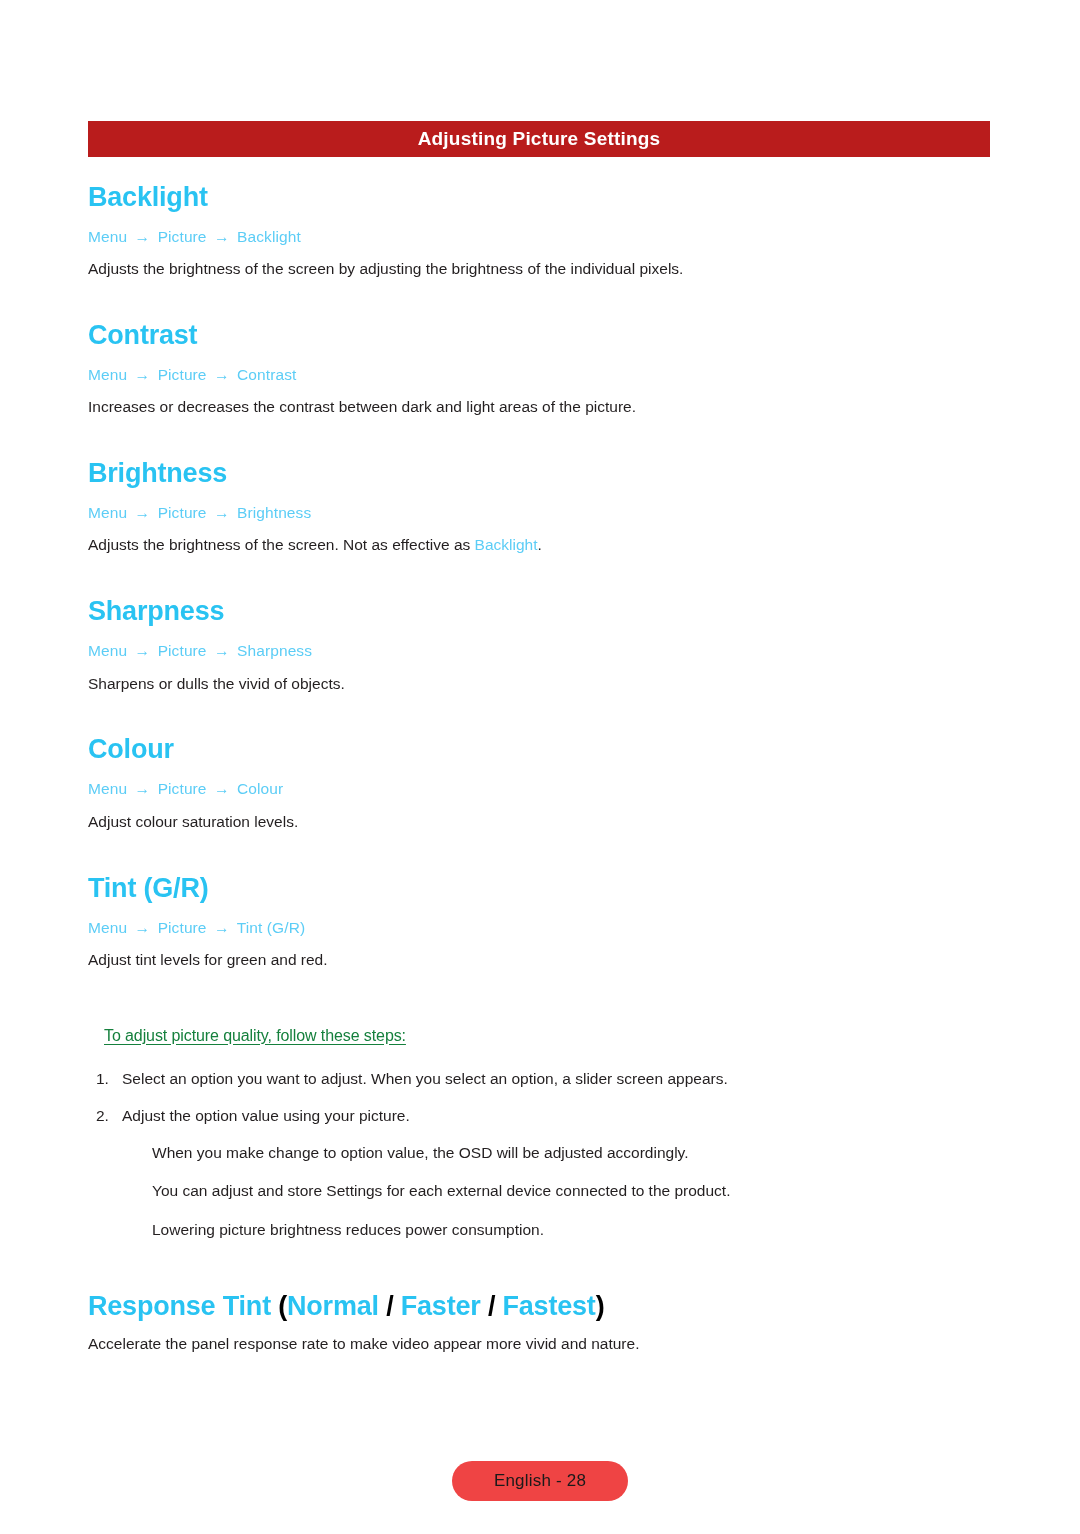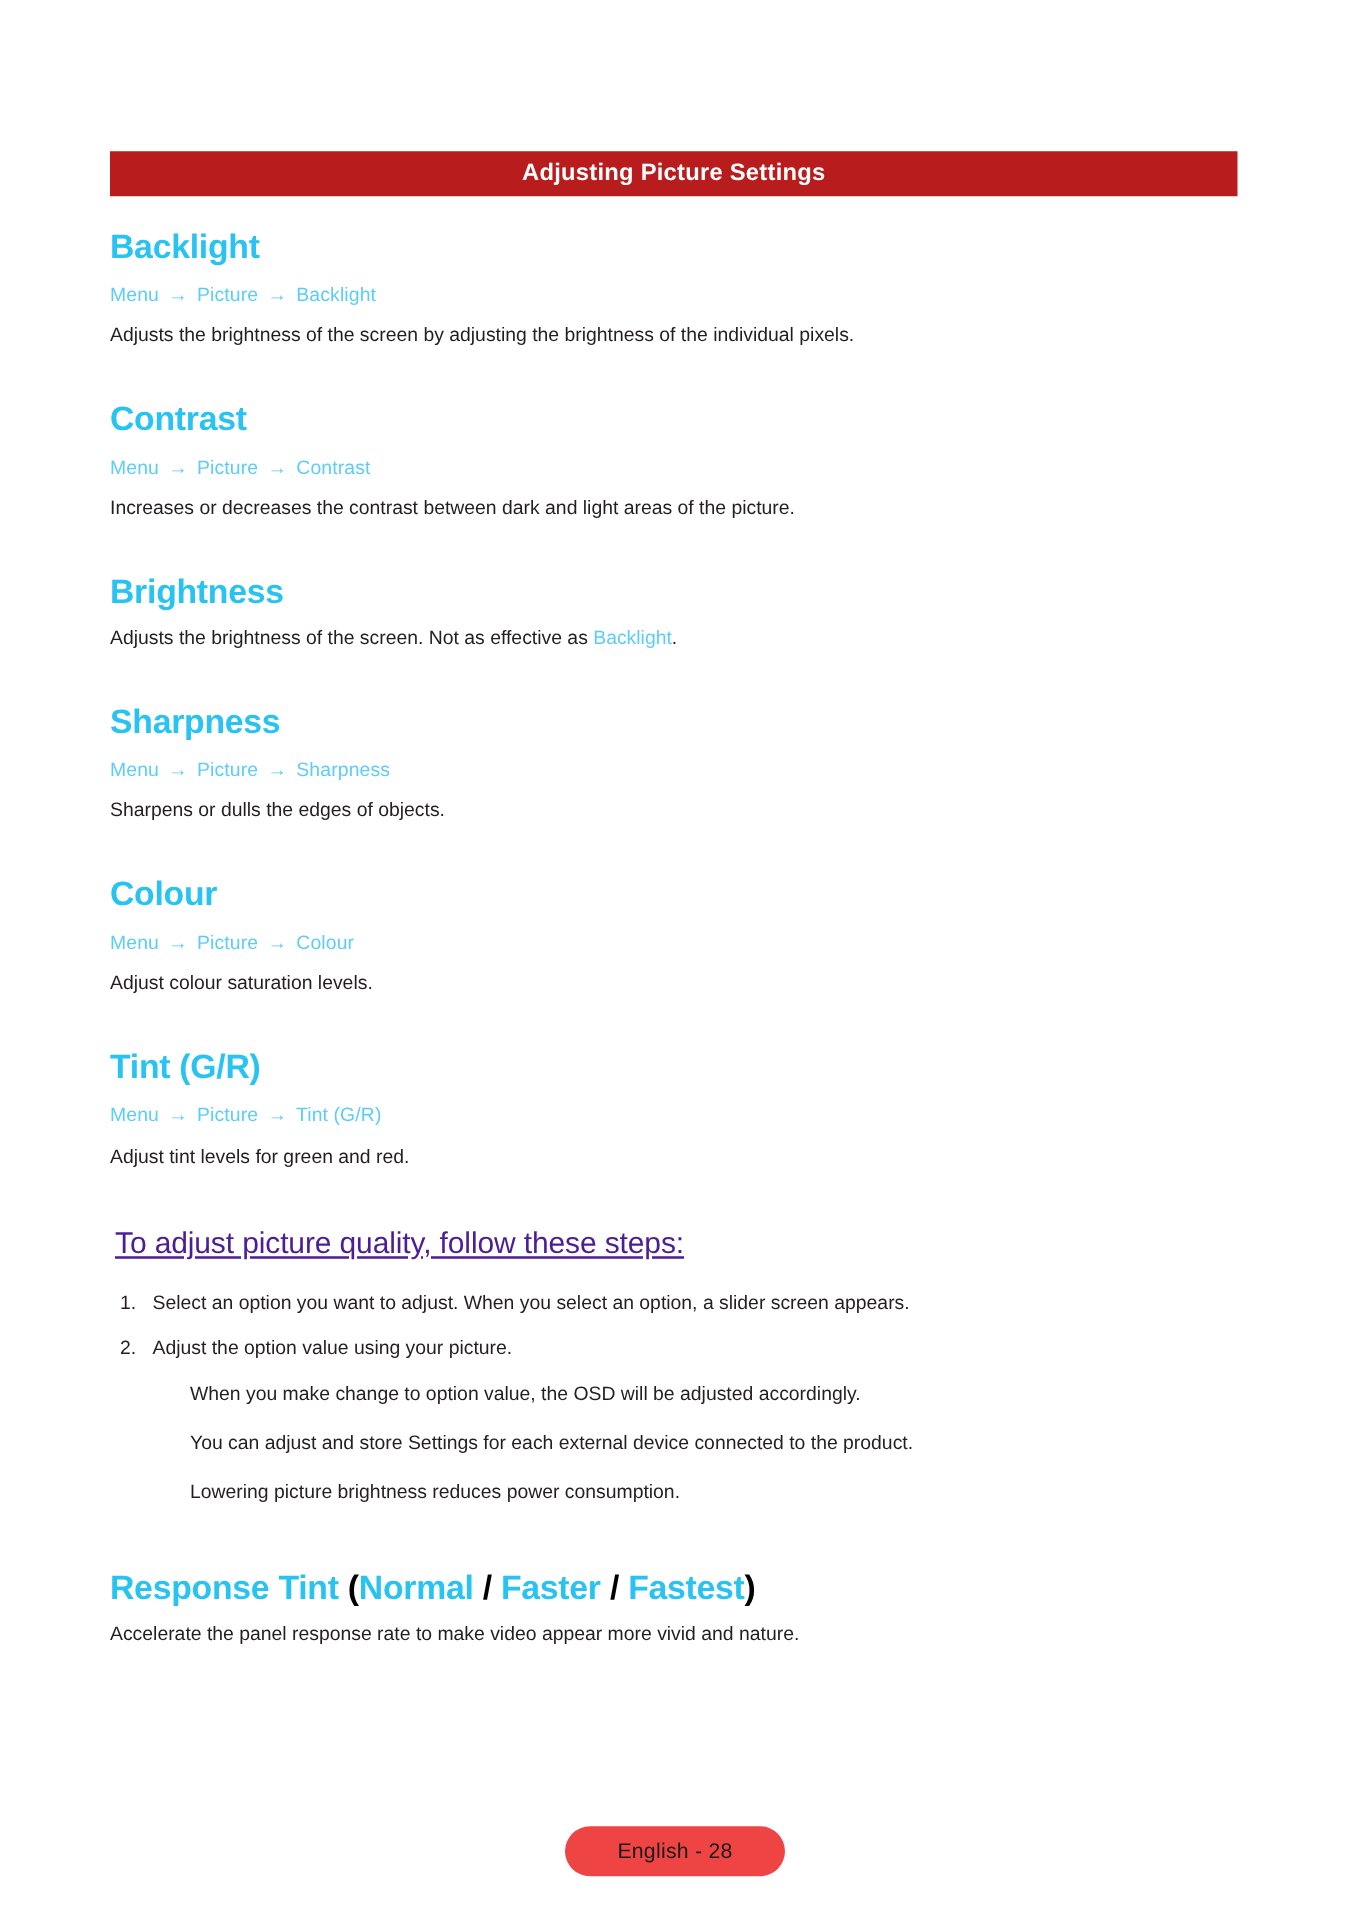--- a/index.html
+++ b/index.html
@@ -77,23 +77,23 @@
     color: #231f20;
     line-height: 1.35;
   }
   .desc .blue { color: #5ccdf6; }
 
   .spacer-lg { height: 40px; }
   .spacer-md { height: 32px; }
 
   
   .steps-heading {
-    margin: 4px;
-    font-size: 24px;
-    color: #4c1d95;
+    margin: 16px;
+    font-size: 16px;
+    color: #15803d;
     text-decoration: underline;
     text-underline-offset: 3px;
     font-weight: normal;
     letter-spacing: -0.1px;
   }
   .steps-list {
     margin: 24px 0 0 0;
     padding: 0;
     list-style: none;
   }
@@ -187,35 +187,42 @@
         <span class="arrow">→</span>
         <span>Contrast</span>
       </div>
       <p class="desc">Increases or decreases the contrast between dark and light areas of the picture.</p>
     </div>
 
     <div class="spacer-lg"></div>
 
     <div class="topic">
       <h2 class="topic-title">Brightness</h2>
+      <div class="breadcrumb">
+        <span>Menu</span>
+        <span class="arrow">→</span>
+        <span>Picture</span>
+        <span class="arrow">→</span>
+        <span>Brightness</span>
+      </div>
       <p class="desc"><span>Adjusts the brightness of the screen. Not as effective as </span><span class="blue">Backlight</span><span>.</span></p>
     </div>
 
     <div class="spacer-lg"></div>
 
     <div class="topic">
       <h2 class="topic-title">Sharpness</h2>
       <div class="breadcrumb">
         <span>Menu</span>
         <span class="arrow">→</span>
         <span>Picture</span>
         <span class="arrow">→</span>
         <span>Sharpness</span>
       </div>
-      <p class="desc">Sharpens or dulls the edges of objects.</p>
+      <p class="desc">Sharpens or dulls the vivid of objects.</p>
     </div>
 
     <div class="spacer-lg"></div>
 
     <div class="topic">
       <h2 class="topic-title">Colour</h2>
       <div class="breadcrumb">
         <span>Menu</span>
         <span class="arrow">→</span>
         <span>Picture</span>

